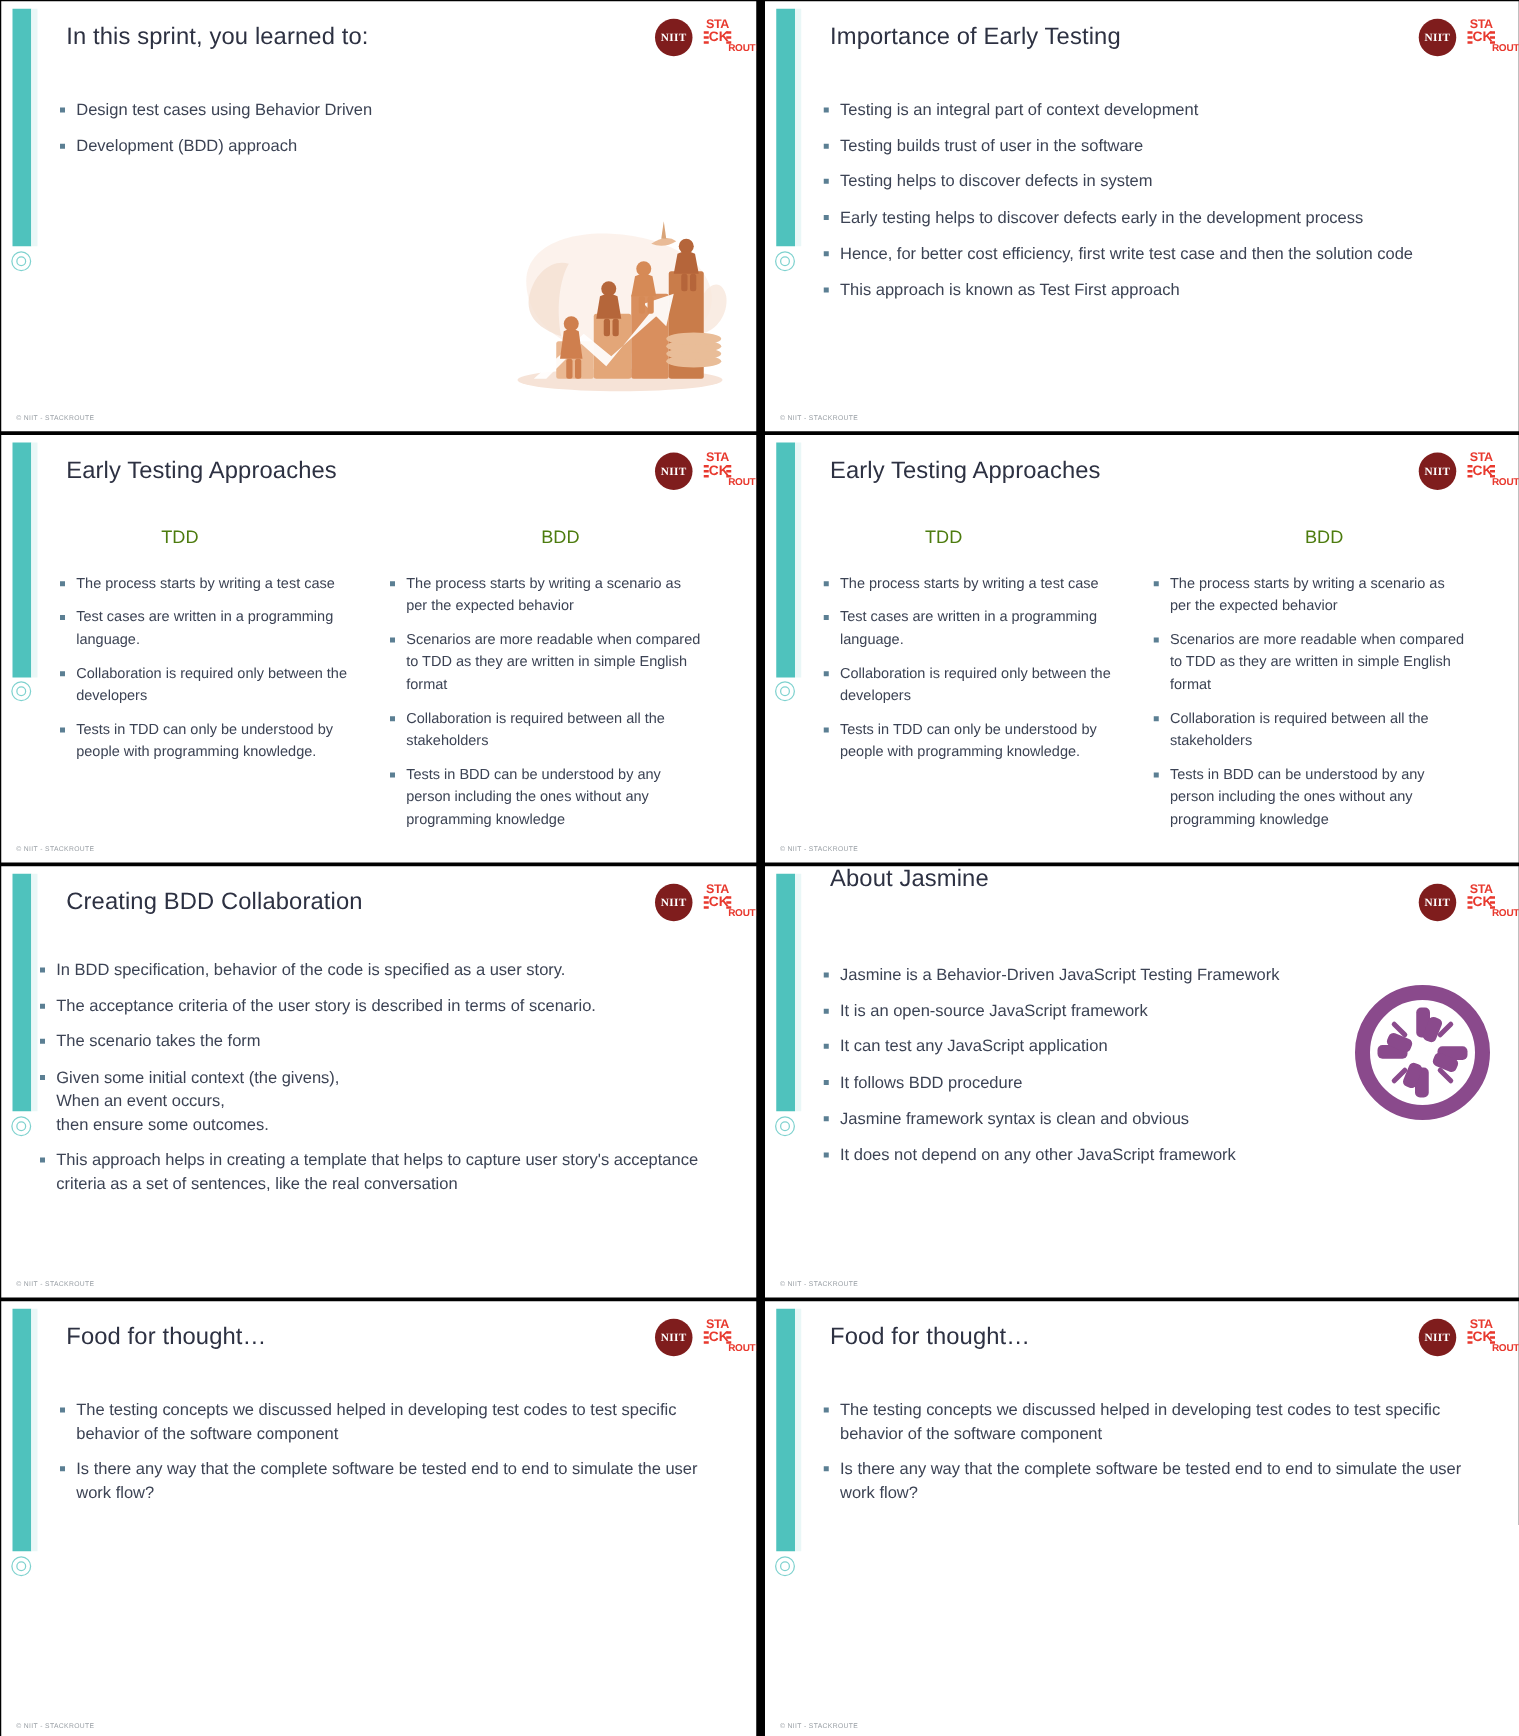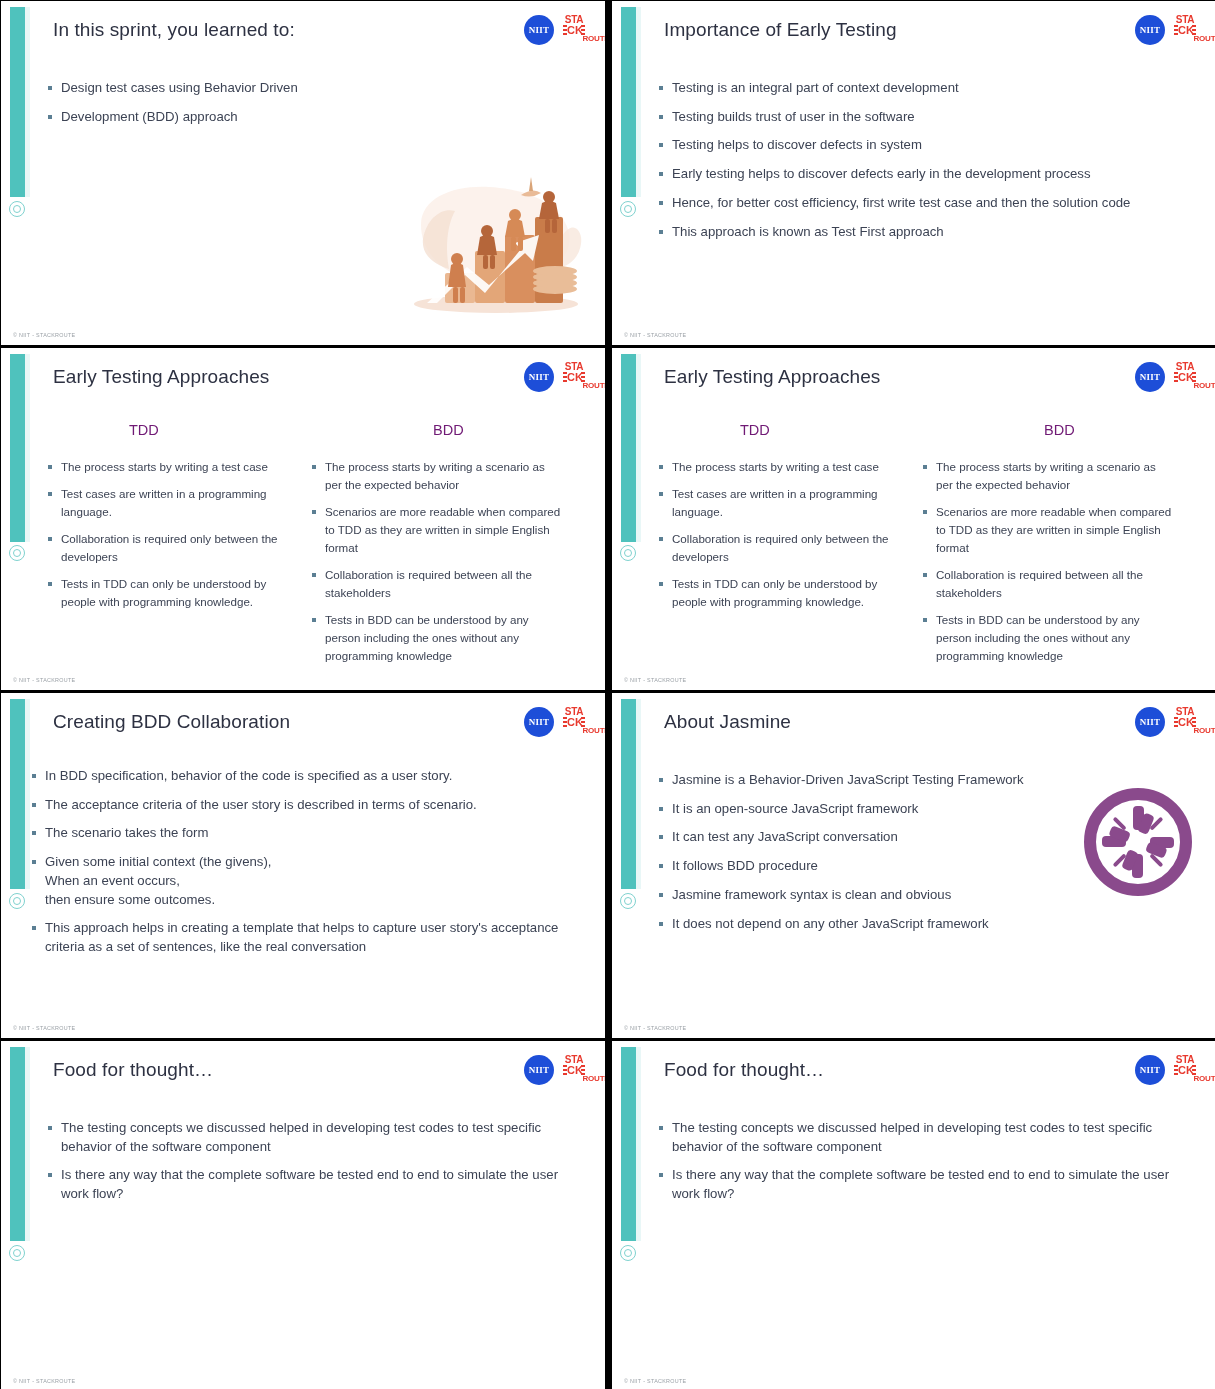--- a/index.html
+++ b/index.html
@@ -63,21 +63,21 @@
   
   .logo-group {
     position: absolute;
     display: flex;
     align-items: center;
     gap: 7px;
   }
   .niit-badge {
     width: 30px; height: 30px;
     border-radius: 50%;
-    background: #1d4ed8;
+    background: #7f1d1d;
     display: flex; align-items: center; justify-content: center;
     color: #ffffff;
     font-size: 9px;
     font-weight: bold;
     letter-spacing: 0.3px;
     font-family: "Liberation Serif", serif;
   }
   .sr-logo {
     width: 26px; height: 30px;
     display: flex; flex-direction: column;
@@ -125,21 +125,21 @@
     width: 4px; height: 4px;
     background: #5b7f93;
   }
   .bullets.small li {
     font-size: 11.6px;
     line-height: 1.55;
     margin-bottom: 9px;
   }
   .col-head {
     position: absolute;
-    color: #701a75;
+    color: #4d7c0f;
     font-size: 14.5px;
   }
   .footer {
     position: absolute;
     left: 12px; bottom: 7px;
     color: #9aa0a6;
     font-size: 5.4px;
     letter-spacing: 0.3px;
   }
   
@@ -354,38 +354,38 @@
 then ensure some outcomes.</li>
       <li>This approach helps in creating a template that helps to capture user story's acceptance criteria as a set of sentences, like the real conversation</li>
     </ul>
     <div class="footer">© NIIT - STACKROUTE</div>
   </div>
 
   <div class="slide">
     <div class="rail" style="height:190px"></div>
     <div class="rail-soft" style="height:190px"></div>
     <div class="target-icon" style="top:200px"></div>
-    <div class="slide-title" style="top:18px">About Jasmine</div>
+    <div class="slide-title" style="top:0">About Jasmine</div>
     <div class="logo-group" style="right:18px; top:14px">
       <div class="niit-badge">NIIT</div>
       <div class="sr-logo">
         <span class="sr-top">STA</span>
         <span class="sr-mid">
             <i></i>
             <i></i>
             <i></i>
             <b>CK</b>
           </span>
         <span class="sr-bot">ROUTE</span>
       </div>
     </div>
     <ul class="bullets" style="left:46px; top:78px; width:420px">
       <li>Jasmine is a Behavior-Driven JavaScript Testing Framework</li>
       <li>It is an open-source JavaScript framework</li>
-      <li>It can test any JavaScript conversation</li>
+      <li>It can test any JavaScript application</li>
       <li>It follows BDD procedure</li>
       <li>Jasmine framework syntax is clean and obvious</li>
       <li>It does not depend on any other JavaScript framework</li>
     </ul>
     <svg class="jasmine" viewBox="0 0 112 112">
       <circle cx="56" cy="56" r="48" fill="none" stroke="#8a4a8c" stroke-width="12"></circle>
       <g fill="#8a4a8c" transform="translate(56,56)">
         <g transform="rotate(0)">
             <rect x="-5" y="-36" width="11" height="24" rx="4"></rect>
           </g>

